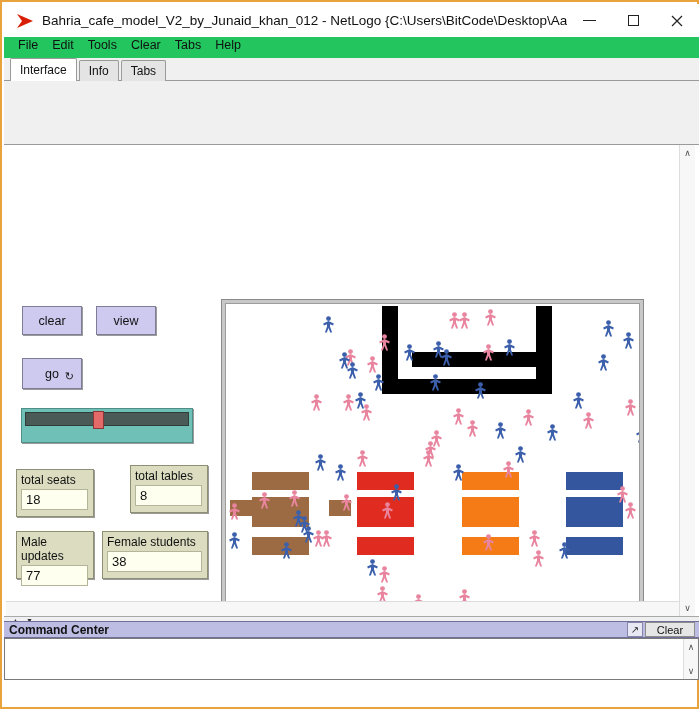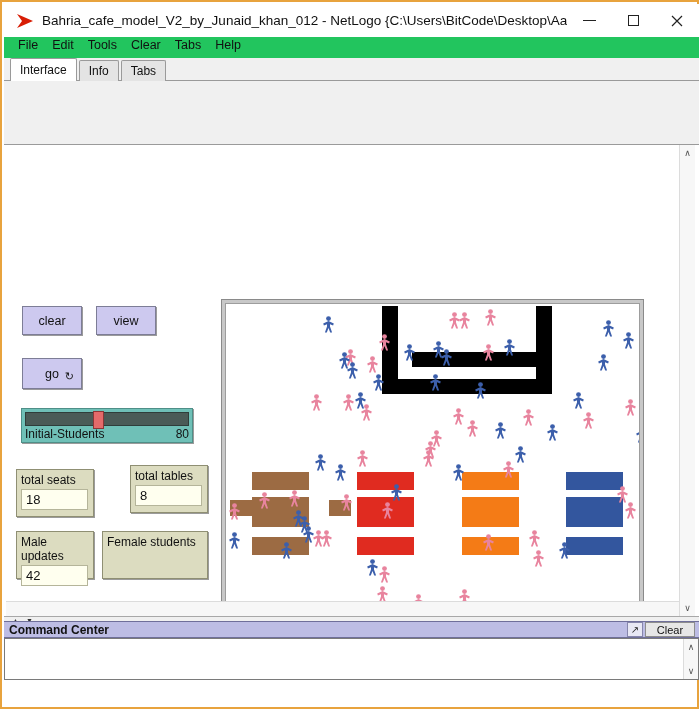--- a/index.html
+++ b/index.html
@@ -343,43 +343,40 @@
 
     <div class="btnw" style="left:18px;top:213px;width:60px;height:31px;">
       <span>go</span>
       <span class="forever">↻</span>
     </div>
 
     <div class="slider">
       <div class="sltrack">
         <div class="slthumb"></div>
       </div>
-      <div class="slrow">
-        <span class="slname">Initial-Students</span>
-        <span class="slval">80</span>
-      </div>
     </div>
 
     <div class="monitor" style="left:12px;top:324px;width:78px;height:48px;">
       <div class="monlabel">total seats</div>
       <div class="monval">18</div>
     </div>
 
     <div class="monitor" style="left:126px;top:320px;width:78px;height:48px;">
       <div class="monlabel">total tables</div>
       <div class="monval">8</div>
     </div>
 
     <div class="monitor" style="left:12px;top:386px;width:78px;height:48px;">
       <div class="monlabel">Male updates</div>
-      <div class="monval">42</div>
+      <div class="monval">77</div>
     </div>
 
     <div class="monitor" style="left:98px;top:386px;width:106px;height:48px;">
       <div class="monlabel">Female students</div>
+      <div class="monval">38</div>
     </div>
 
     <div class="worldwrap">
       <div class="world" id="world">
           <div class="tbl" style="left: 156px; top: 2px; width: 16px; height: 88px; background: rgb(0, 0, 0);"></div>
           <div class="tbl" style="left: 156px; top: 75px; width: 170px; height: 15px; background: rgb(0, 0, 0);"></div>
           <div class="tbl" style="left: 310px; top: 2px; width: 16px; height: 88px; background: rgb(0, 0, 0);"></div>
           <div class="tbl" style="left: 186px; top: 48px; width: 140px; height: 15px; background: rgb(0, 0, 0);"></div>
           <div class="tbl" style="left: 26px; top: 168px; width: 57px; height: 18px; background: rgb(156, 107, 67);"></div>
           <div class="tbl" style="left: 4px; top: 196px; width: 22px; height: 16px; background: rgb(156, 107, 67);"></div>

